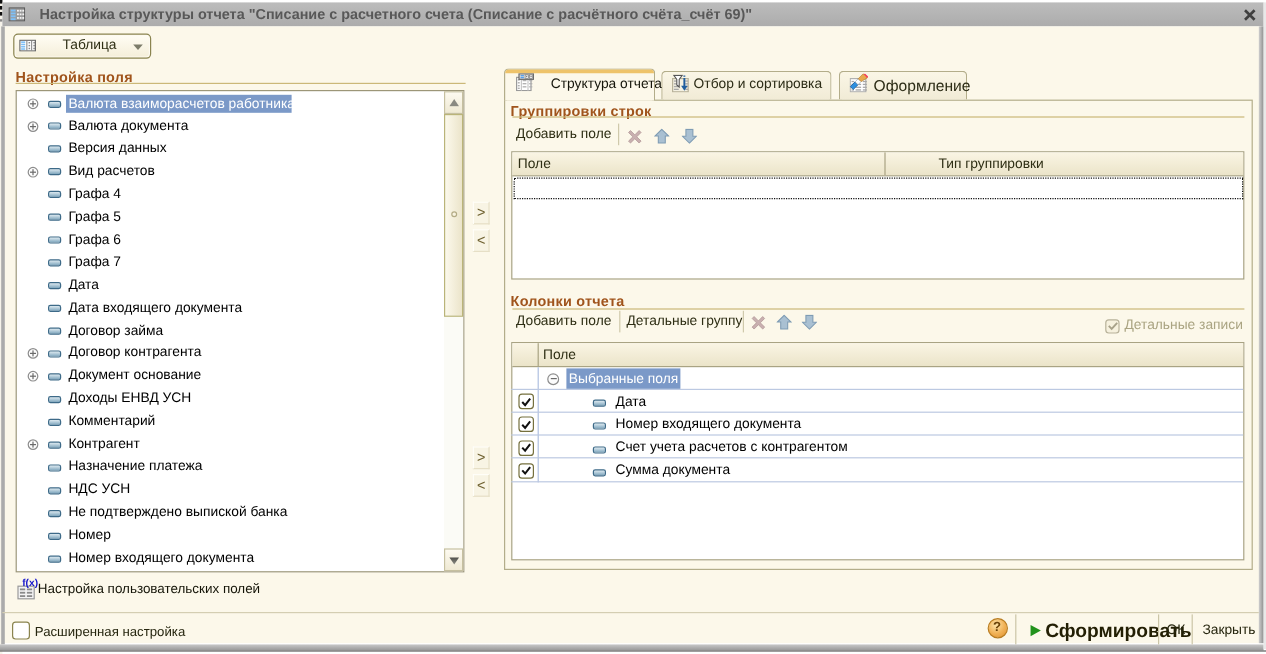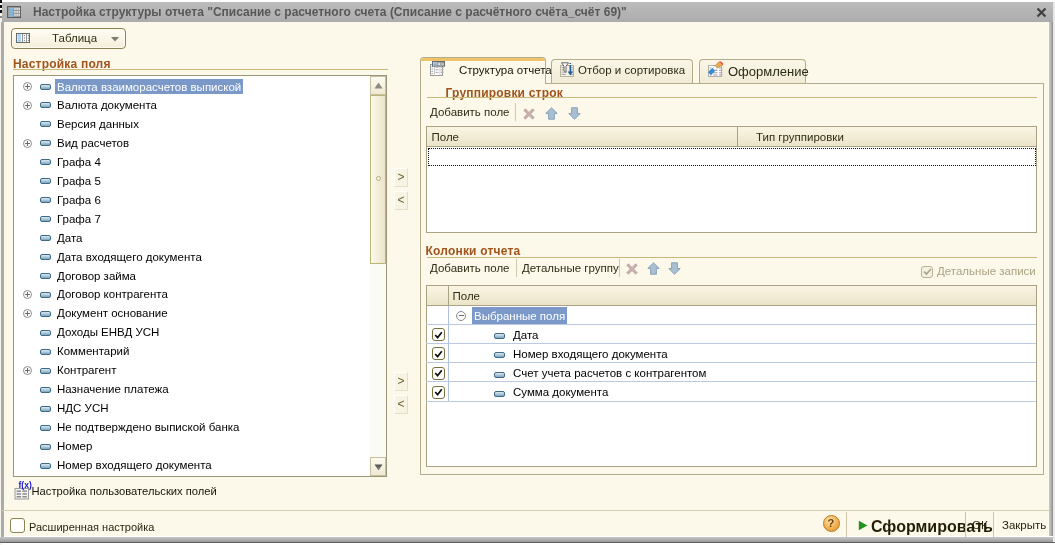--- a/index.html
+++ b/index.html
@@ -136,21 +136,21 @@
     <div class="rowtxt" style="left:57px;top:402.15px;">НДС УСН</div>
     <div class="dash" style="left:40px;top:424.59999999999997px;"></div>
     <div class="rowtxt" style="left:57px;top:421.09999999999997px;">Не подтверждено выпиской банка</div>
     <div class="dash" style="left:40px;top:443.55px;"></div>
     <div class="rowtxt" style="left:57px;top:440.05px;">Номер</div>
     <div class="dash" style="left:40px;top:462.5px;"></div>
     <div class="rowtxt" style="left:57px;top:459px;">Номер входящего документа</div>
   </div>
 
 <div class="abs" style="left:55px;top:79px;width:188px;height:15px;background:#7B99C8;"></div>
-<div class="abs t11" style="left:57px;top:81px;color:#ffffff;">Валюта взаиморасчетов выпиской</div>
+<div class="abs t11" style="left:57px;top:81px;color:#ffffff;">Валюта взаиморасчетов работника</div>
 
 <div class="abs" style="left:370px;top:76px;width:16px;height:400px;background:#fbfbf6;"></div>
 <div class="abs" style="left:370px;top:76px;width:16px;height:19px;background:linear-gradient(#fdfaf0,#efe9d3);border:1px solid #c6c0a0;box-sizing:border-box;"></div>
 <svg class="abs" style="left:374px;top:82px" width="9" height="7" viewBox="0 0 9 7">
     <path d="M4.5 0.5 L8.5 6.5 L0.5 6.5 Z" fill="#8a8a82"></path>
   </svg>
 <div class="abs" style="left:370px;top:95px;width:16px;height:169px;background:linear-gradient(to right,#fcf9ec,#ebe4ca);border:1px solid #bab479;box-sizing:border-box;"></div>
 <div class="abs" style="left:375.5px;top:176px;width:5px;height:5px;border-radius:50%;border:1px solid #b3ab85;background:#f8f3e0;box-sizing:border-box;"></div>
 <div class="abs" style="left:370px;top:457px;width:16px;height:19px;background:linear-gradient(#fdfaf0,#efe9d3);border:1px solid #c6c0a0;box-sizing:border-box;"></div>
 <svg class="abs" style="left:374px;top:464px" width="9" height="7" viewBox="0 0 9 7">
@@ -252,40 +252,40 @@
       <rect x="11" y="11.2" width="3.4" height="1.1"></rect>
       <rect x="11" y="13.4" width="3.4" height="1.1"></rect>
  </g>
  <path d="M0.6 11.2 L4.6 7.2 L7 9.6 L3 13.6 Z" fill="#2d8fe0" stroke="#1a5fa0" stroke-width="0.7"></path>
  <path d="M4.6 7.2 L7.2 4.6 L9.6 7 L7 9.6 Z" fill="#ffffff" stroke="#8899aa" stroke-width="0.5"></path>
  <path d="M7.2 4.6 L11.2 0.6 L13 1.2 L14.2 2.6 L14.6 4 L9.6 7 Z" fill="#e8a94e" stroke="#b07820" stroke-width="0.5"></path>
  <path d="M11.6 0.6 L14.8 4.2 L15.4 2.8 L13 0.4 Z" fill="#f53e5e"></path>
 </svg>
 <div class="abs" style="left:728px;top:64px;font-size:13px;color:#2c2c16;">Оформление</div>
 
-<div class="abs lbl" style="left:425.5px;top:85.5px;margin-left:20px;">Группировки строк</div>
+<div class="abs lbl" style="left:425.5px;top:85.5px;">Группировки строк</div>
 <div class="abs" style="left:427px;top:97px;width:610px;height:1px;background:#cbb878;"></div>
 
 <div class="abs t11" style="left:430px;top:106px;color:#2e2e14;">Добавить поле</div>
 <div class="abs" style="left:515px;top:103px;width:1px;height:18px;background:#cfc9ab;"></div>
 <svg class="abs xicon" style="left:523px;top:108px" width="12" height="12" viewBox="0 0 12 12">
  <path d="M2.4 0.8 L6 4.4 L9.6 0.8 L11.2 2.4 L7.6 6 L11.2 9.6 L9.6 11.2 L6 7.6 L2.4 11.2 L0.8 9.6 L4.4 6 L0.8 2.4 Z" fill="#c9b0b0" stroke="#b49898" stroke-width="0.7"></path>
 </svg>
 <svg class="abs" style="left:545px;top:107px" width="13" height="13" viewBox="0 0 13 13">
  <path d="M6.5 0.8 L12.2 6.4 L9.4 6.4 L9.4 12.2 L3.6 12.2 L3.6 6.4 L0.8 6.4 Z" fill="#a9c0d2" stroke="#7f9cb4" stroke-width="0.9"></path>
 </svg>
 <svg class="abs" style="left:568px;top:107px" width="13" height="13" viewBox="0 0 13 13">
  <path d="M6.5 12.2 L12.2 6.6 L9.4 6.6 L9.4 0.8 L3.6 0.8 L3.6 6.6 L0.8 6.6 Z" fill="#a9c0d2" stroke="#7f9cb4" stroke-width="0.9"></path>
 </svg>
 
 <div class="abs" style="left:426px;top:126px;width:611px;height:107px;border:1px solid #a9a383;background:#ffffff;box-sizing:border-box;"></div>
 <div class="abs" style="left:427px;top:127px;width:609px;height:20px;background:linear-gradient(#faf5e4,#ebe4c9);border-bottom:1px solid #a9a383;box-sizing:border-box;"></div>
 <div class="abs t11" style="left:431.5px;top:130.5px;color:#2e2e14;">Поле</div>
 <div class="abs" style="left:736.5px;top:127px;width:1px;height:19px;background:#a9a383;"></div>
-<div class="abs t11" style="left:756px;top:130.5px;color:#2e2e14;">Тип группировки</div>
+<div class="abs t11" style="left:782px;top:130.5px;color:#2e2e14;">Тип группировки</div>
 <div class="abs" style="left:427.5px;top:147.5px;width:608px;height:18.5px;border:1px dotted #111111;box-sizing:border-box;"></div>
 
 <div class="abs lbl" style="left:425.5px;top:243.5px;">Колонки отчета</div>
 <div class="abs" style="left:427px;top:257px;width:610px;height:1px;background:#cbb878;"></div>
 
 <div class="abs t11" style="left:430px;top:262px;color:#2e2e14;">Добавить поле</div>
 <div class="abs" style="left:516px;top:259px;width:1px;height:18px;background:#cfc9ab;"></div>
 <div class="abs t11" style="left:522px;top:262px;color:#2e2e14;">Детальные группу</div>
 <div class="abs" style="left:619px;top:259px;width:1px;height:18px;background:#cfc9ab;"></div>
 <svg class="abs" style="left:626px;top:263px" width="12" height="12" viewBox="0 0 12 12">

